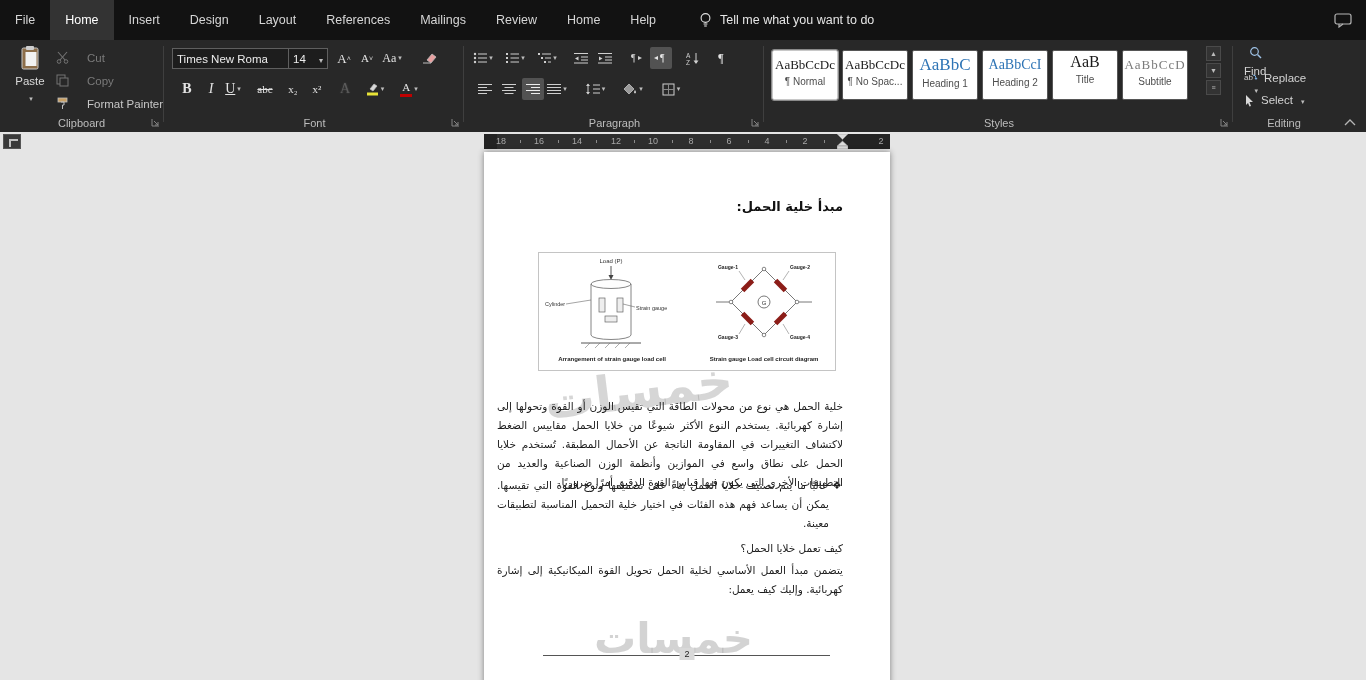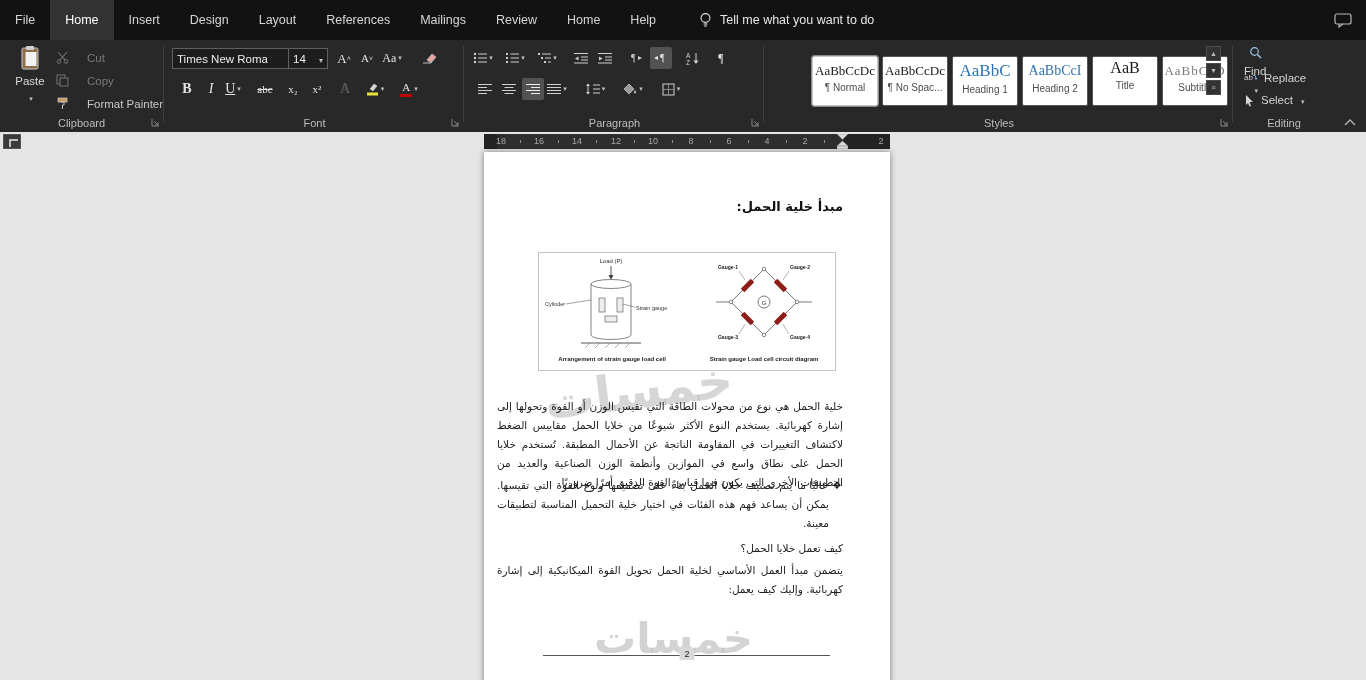--- a/index.html
+++ b/index.html
@@ -38,22 +38,22 @@
   .bigbtn { position:absolute; left:8px; top:5px; width:44px; height:82px; display:flex;
             flex-direction:column; align-items:center; justify-content:flex-start; color:#d9d9d9;
             font-size:11.5px; border-radius:2px; }
   .bigbtn span { margin-top:4px; }
   .stack { position:absolute; left:56px; top:6px; }
   .smallbtn { display:flex; align-items:center; gap:18px; height:23px; color:#c6c6c6; font-size:11.5px; white-space:nowrap; }
   .smallbtn.disabled { color:#7a7a7a; }
   .smallbtn.disabled svg { opacity:.5; }
 
   
-  .stylecard { position:absolute; top:16px; width:66px; height:50px; background:#ffffff;
-               border:1px solid #565656; border-radius:2px; text-align:center; overflow:hidden;margin-left:40px; }
+  .stylecard { position:absolute; top:10px; width:66px; height:50px; background:#ffffff;
+               border:1px solid #565656; border-radius:2px; text-align:center; overflow:hidden; }
   .stylecard.selected { border:1px solid #c8c8c8; outline:1px solid #8a8a8a; }
   .stylecard .prev { font-family:"Liberation Serif", serif; color:#1a1a1a; font-size:13px; margin-top:6px; line-height:1.2; white-space:nowrap; }
   .stylecard .prev.blue { color:#2e74b5; }
   .stylecard .prev.big { font-size:16px; margin-top:1px; }
   .stylecard .prev.gray { color:#7a7a7a; letter-spacing:1px; }
   .stylecard .slab { font-size:10px; color:#4d4d4d; margin-top:3px; white-space:nowrap; }
   .scrollbtn { position:absolute; left:440px; width:15px; height:15px; background:#333;
                border:1px solid #4a4a4a; color:#bbb; font-size:7px; display:flex;
                align-items:center; justify-content:center; }
 

